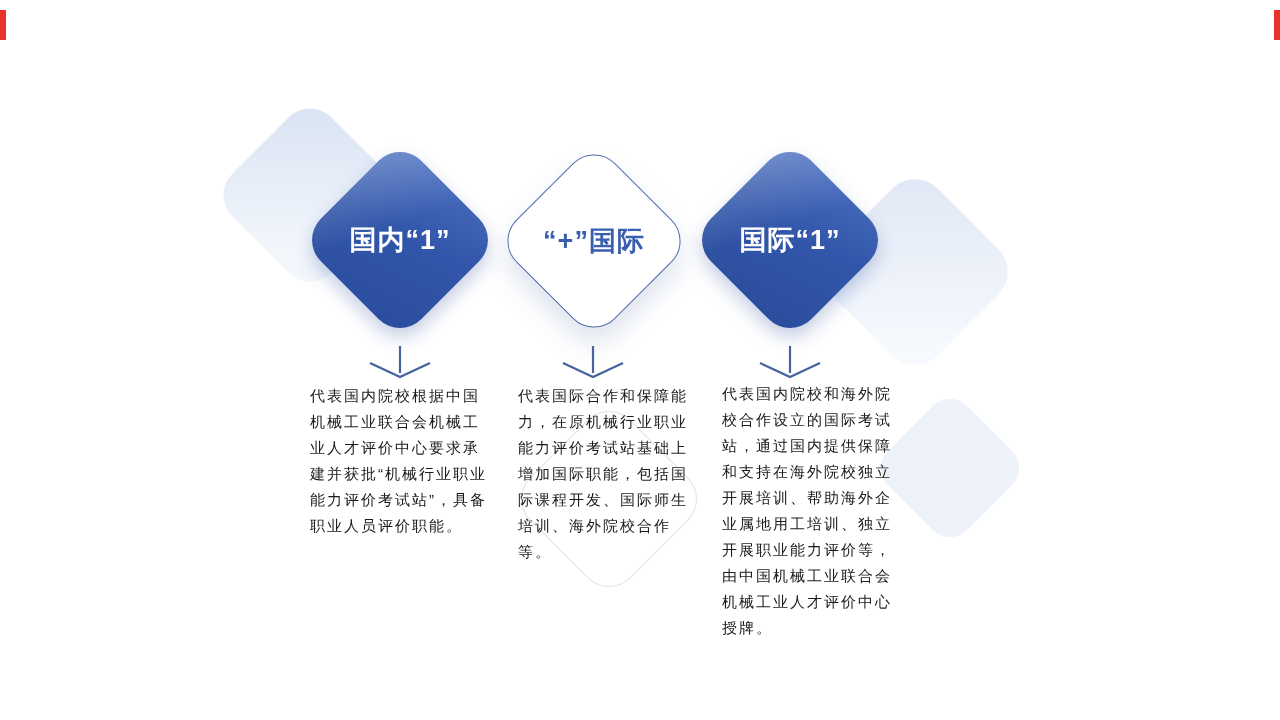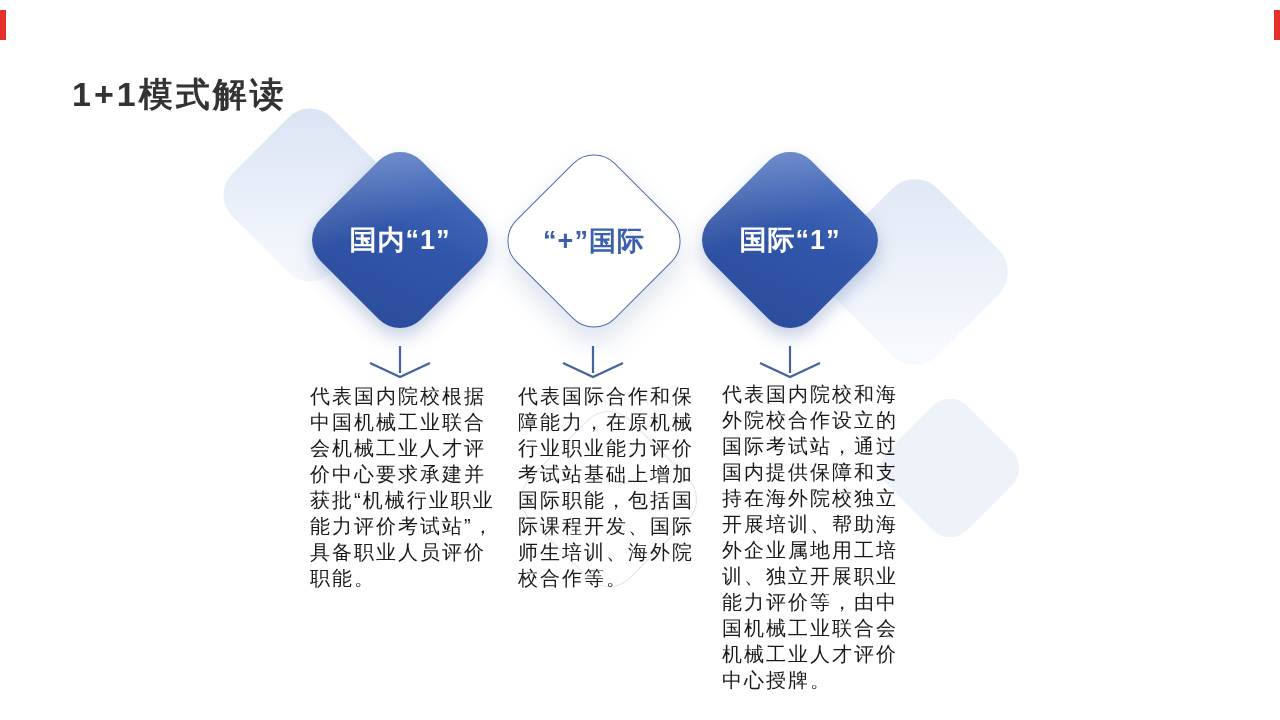--- a/index.html
+++ b/index.html
@@ -46,37 +46,36 @@
   .diamond.p3{left:719px;top:169px;}
   .dlabel{
     position:absolute;inset:0;display:flex;align-items:center;justify-content:center;
     transform:rotate(-45deg);font-size:27px;font-weight:bold;letter-spacing:1px;
     color:#ffffff;white-space:nowrap;z-index:3;
   }
   .diamond.white .dlabel{color:#3a5fae;}
   .arrow{position:absolute;z-index:2;}
   .col{
     position:absolute;z-index:3;width:186px;
-    font-size:20px;line-height:26px;letter-spacing:2px;
+    font-size:15px;line-height:26px;letter-spacing:2px;
     color:#1a1a1a;word-break:break-all;text-align:left;
   }
   .col.c1{left:310px;top:383px;}
   .col.c2{left:518px;top:383px;}
   .col.c3{left:722px;top:381px;}
   .col.c4{left:932px;top:383px;width:192px;}
 </style>
 </head>
 <body>
 
 <div class="slide">
 
   <div class="edge-mark left"></div>
   <div class="edge-mark right"></div>
 
-  <h1 class="title">1+1模式解读</h1>
 
   <div class="deco d1"></div>
   <div class="deco d2"></div>
   <div class="deco d3"></div>
   <div class="deco d4"></div>
 
   <div class="diamond white p2">
     <span class="dlabel">“+”国际</span>
   </div>
   <div class="diamond blue p1">

